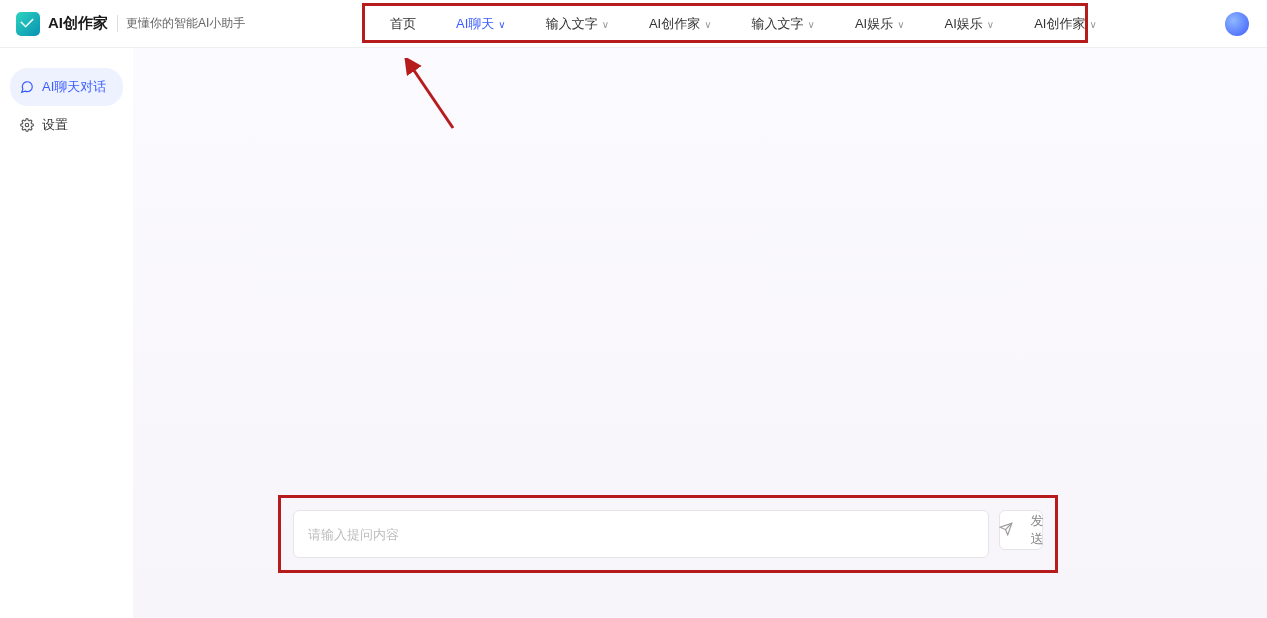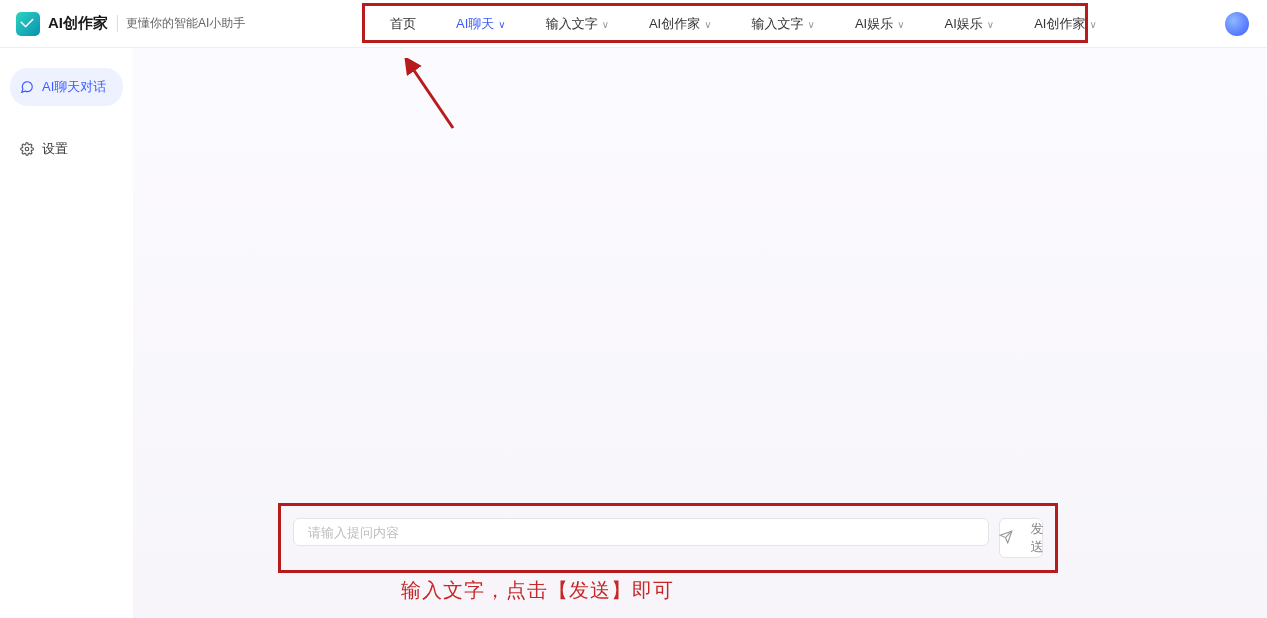--- a/index.html
+++ b/index.html
@@ -15,34 +15,34 @@
     .nav { position: absolute; left: 370px; top: 0; height: 48px; display: flex; align-items: center; }
     .nav-outline { position: absolute; left: 362px; top: 3px; width: 726px; height: 40px; border: 3px solid #b71c1c; pointer-events: none; }
     .nav-item { display: flex; align-items: center; font-size: 13px; color: #333; padding: 0 20px; height: 40px; cursor: pointer; white-space: nowrap; }
     .nav-item.active { color: #3b5cff; text-align: right; }
     .chev { margin-left: 4px; font-size: 10px; color: #999; }
     .nav-item.active .chev { color: #3b5cff; }
     
     .avatar { position: absolute; right: 18px; top: 12px; width: 24px; height: 24px; border-radius: 50%; background: radial-gradient(circle at 35% 35%, #8fb8ff, #3b5cff); cursor: pointer; }
     
     .main-wrap { display: flex; height: 570px; }
-    .sidebar { width: 133px; padding: 20px 10px; display: flex; flex-direction: column; gap: 24px; }
+    .sidebar { width: 133px; padding: 20px 10px; display: flex; flex-direction: column; gap: 0; }
     .side-item { display: flex; align-items: center; gap: 8px; font-size: 13px; padding: 10px 10px; border-radius: 18px; cursor: pointer; color: #333; }
     .side-item.active { background: #eef2ff; color: #3b5cff; }
     .side-item .chev-r { margin-left: auto; font-size: 10px; color: #999; }
     .side-icon { width: 14px; height: 14px; display: inline-flex; align-items: center; justify-content: center; }
     
     .content { flex: 1; position: relative; background: linear-gradient(180deg, #fbfaff 0%, #f7f5fa 100%); }
     
     .arrow-annot { position: absolute; left: 270px; top: 10px; pointer-events: none; }
     
     .input-area { position: absolute; left: 160px; bottom: 60px; width: 750px; }
     .input-outline { position: absolute; left: -15px; top: -15px; right: -15px; bottom: -15px; border: 3px solid #b71c1c; pointer-events: none; }
     .input-row { display: flex; gap: 10px; align-items: stretch; }
-    .chat-input { flex: 1; height: 28px; border: 1px solid #e5e5e8; border-radius: 6px; padding: 0 14px; font-size: 13px; color: #c2410c; background: #fff; outline: none; }
+    .chat-input { flex: 1; height: 48px; border: 1px solid #e5e5e8; border-radius: 6px; padding: 0 14px; font-size: 13px; color: #c2410c; background: #fff; outline: none; }
     .chat-input::placeholder { color: #bdbdbd; }
     .send-btn { width: 44px; height: 40px; border: 1px solid #e5e5e8; background: #fff; border-radius: 6px; display: flex; align-items: center; justify-content: center; gap: 18px; font-size: 13px; color: #888; cursor: pointer; }
     
     .hint-text { position: absolute; left: 268px; bottom: 14px; font-family: "SimSun","宋体",serif; font-size: 20px; color: #c62828; letter-spacing: 1px; pointer-events: none; }
   </style>
 </head>
 <body>
 
 <div class="header">
   <div class="logo-area">
@@ -129,15 +129,14 @@
             <svg viewBox="0 0 24 24" width="14" height="14" fill="none" stroke="#999" stroke-width="2">
                 <path d="M22 2 11 13"></path>
                 <path d="M22 2 15 22l-4-9-9-4 20-7z"></path>
               </svg>
           </span>
           <span>发送</span>
         </button>
       </div>
     </div>
 
-    <div class="hint-text">输入文字，点击【发送】即可</div>
   </div>
 </div>
 
 </body></html>

